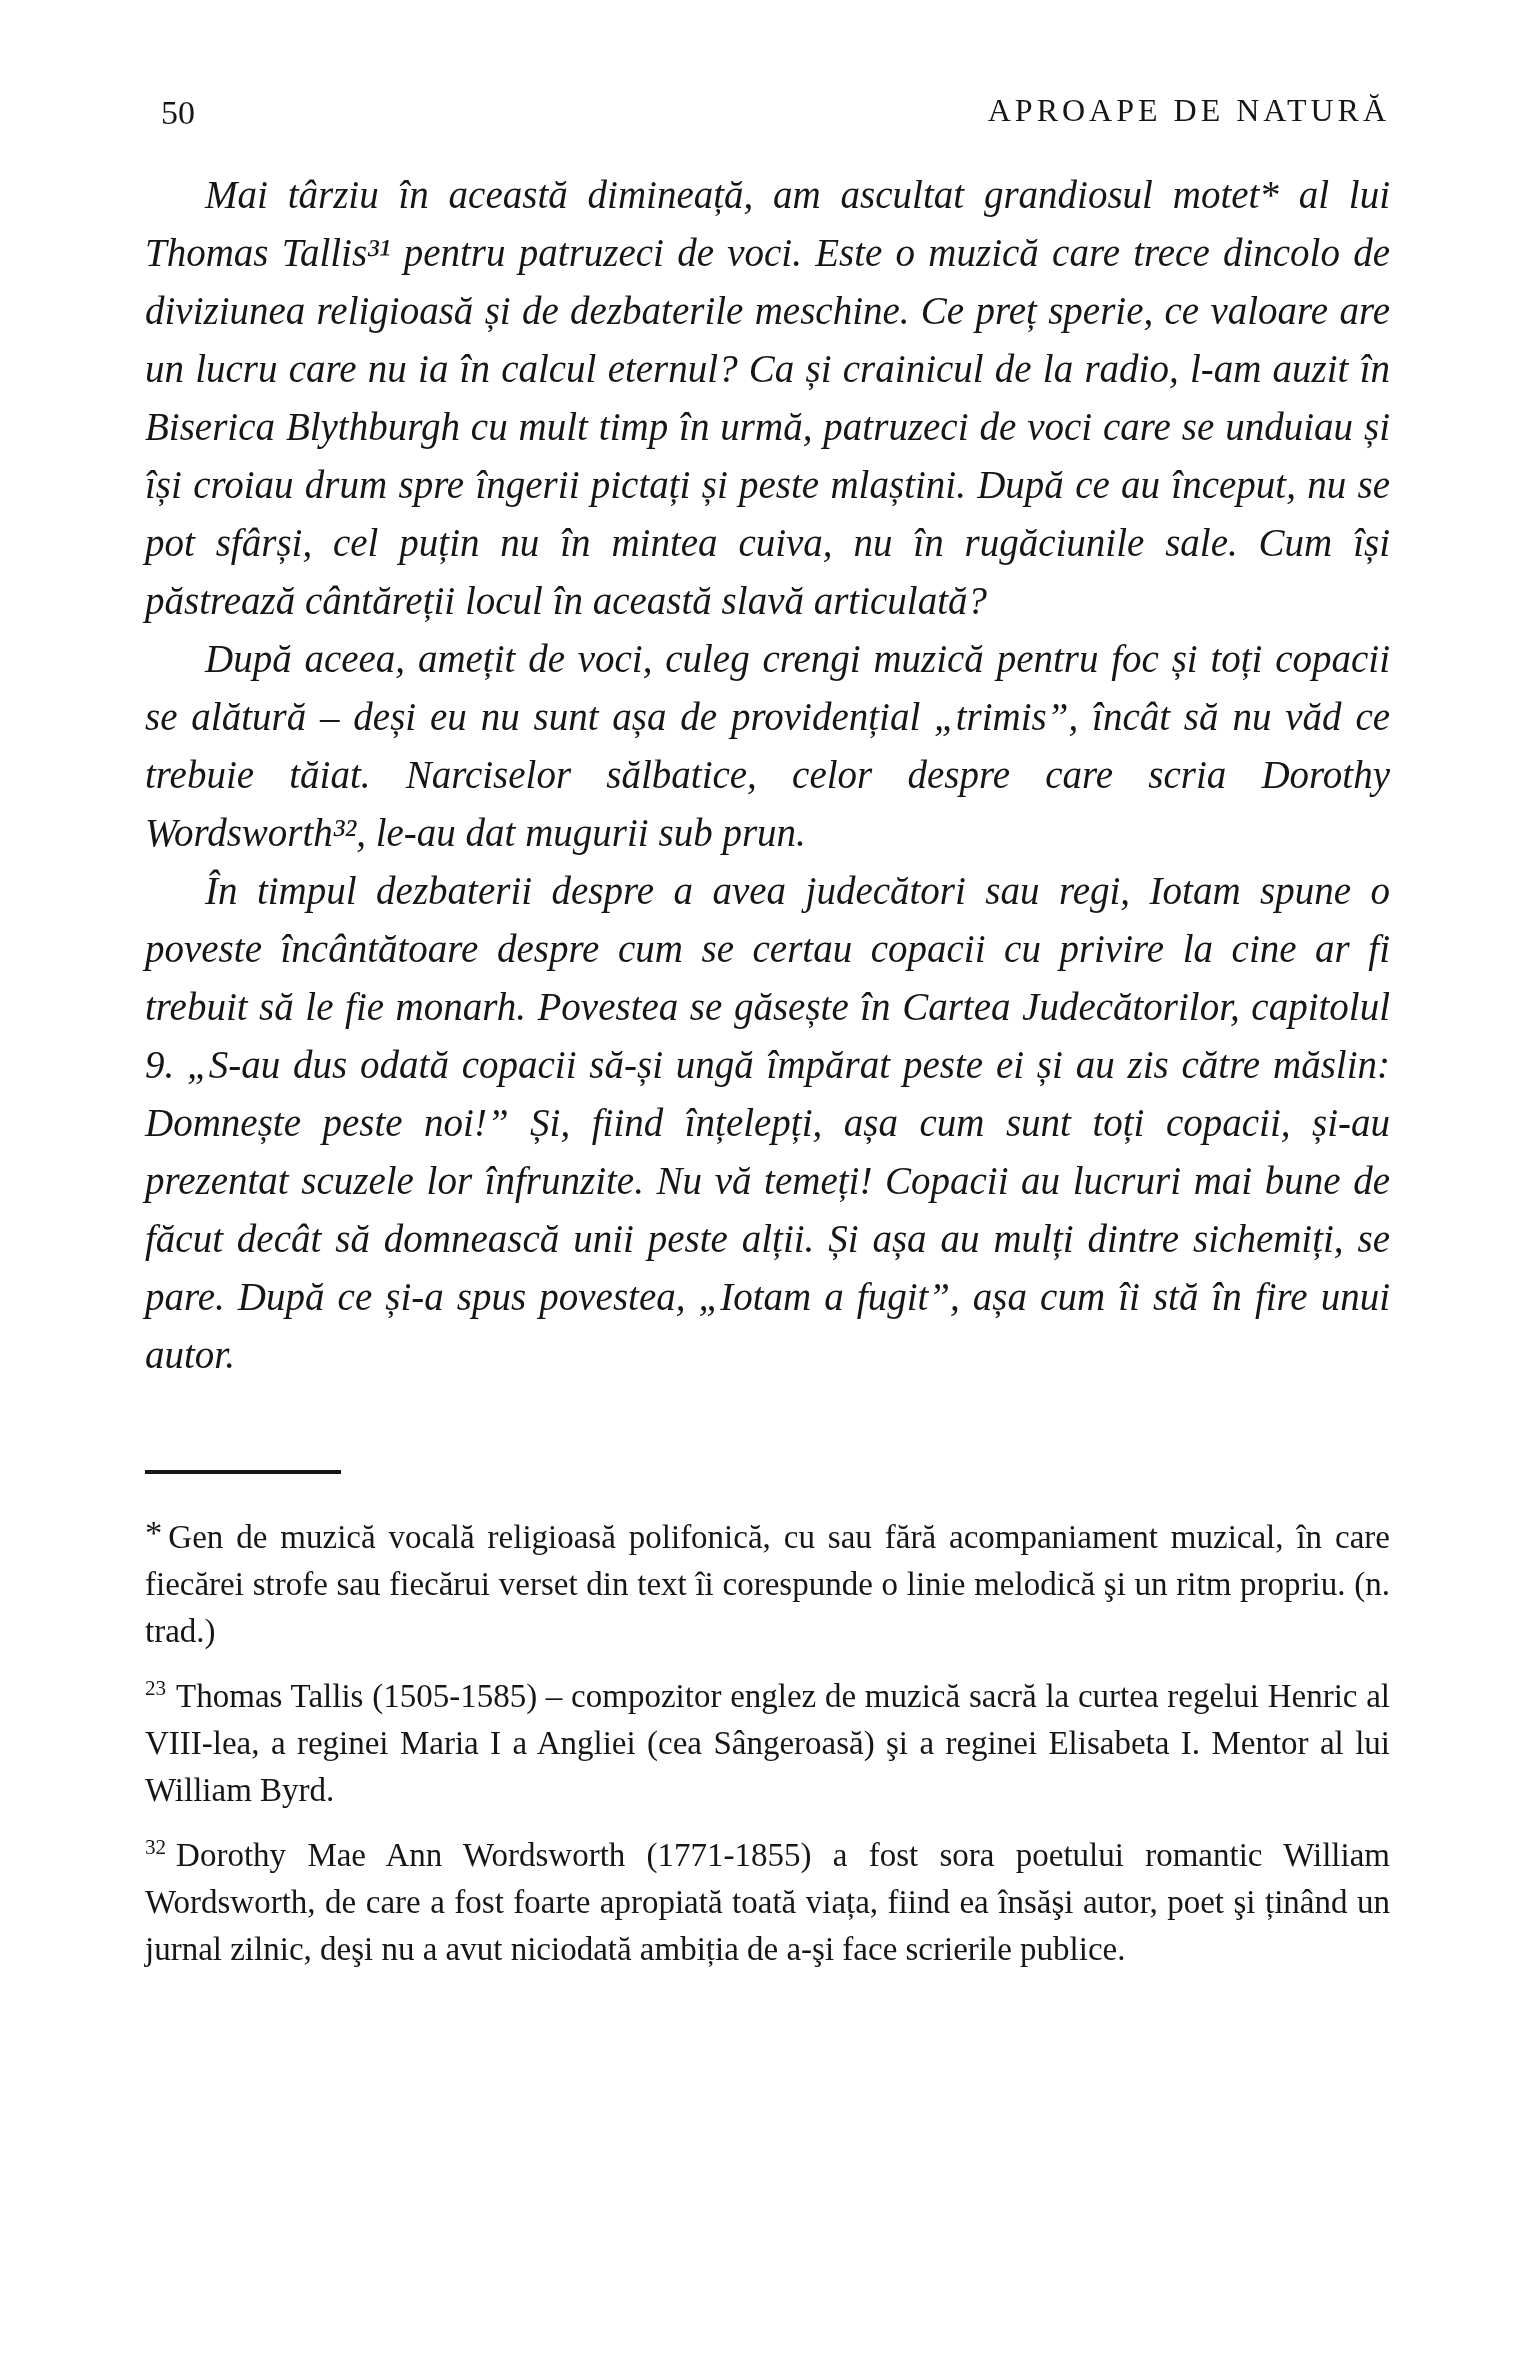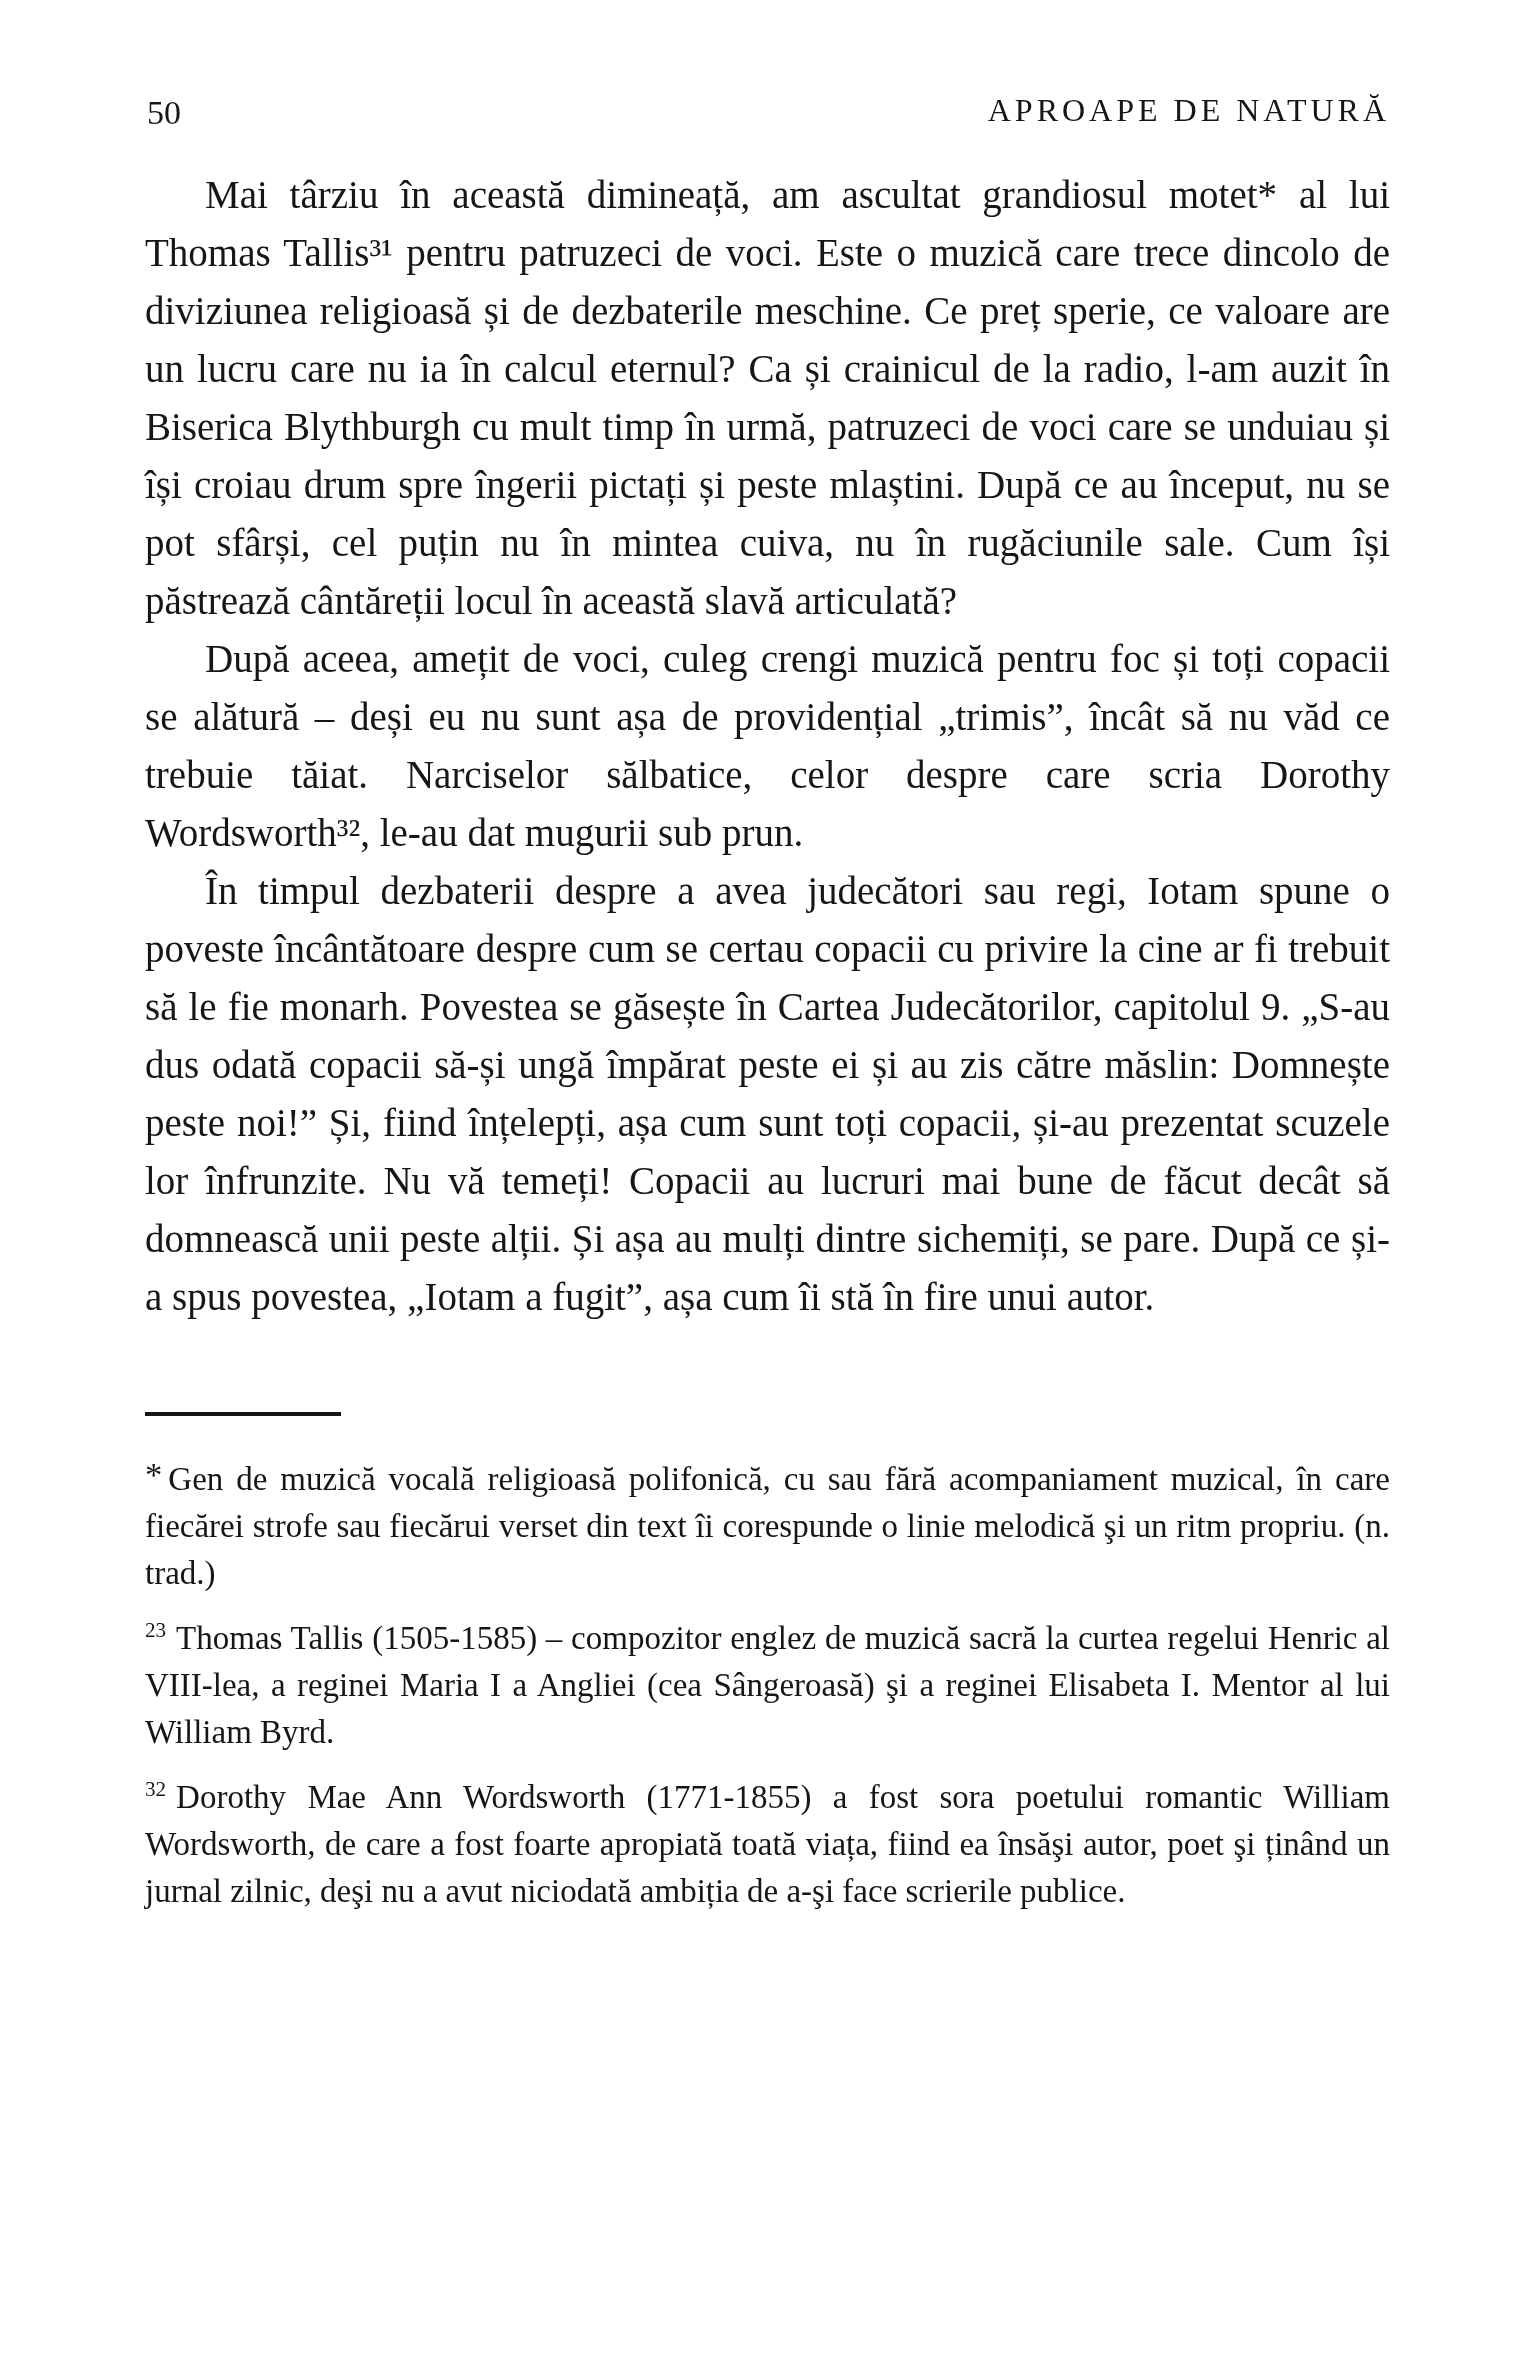--- a/index.html
+++ b/index.html
@@ -18,39 +18,40 @@
     padding: 92px 145px 0 145px;
     overflow: hidden;
   }
   .pg-header {
     position: relative;
     height: 46px;
     margin-bottom: 28px;
   }
   .page-number {
     position: absolute;
-    left: 2px;
+    left: 16px;
     top: 2px;
     font-size: 34px;
   }
   .running-title {
     display: block;
     text-align: right;
     font-size: 32px;
     letter-spacing: 4px;
   }
   .body-text {
     font-size: 39px;
     line-height: 58px;
     text-align: justify;
     text-justify: inter-word;
   }
   .para {
     margin: 0;
     text-indent: 60px;
+    font-style: italic;
   }
   .footnote-rule {
     width: 196px;
     height: 4px;
     background: #161616;
     border: none;
     margin: 86px 0 40px 0;
   }
   .footnotes {
     font-size: 33px;

